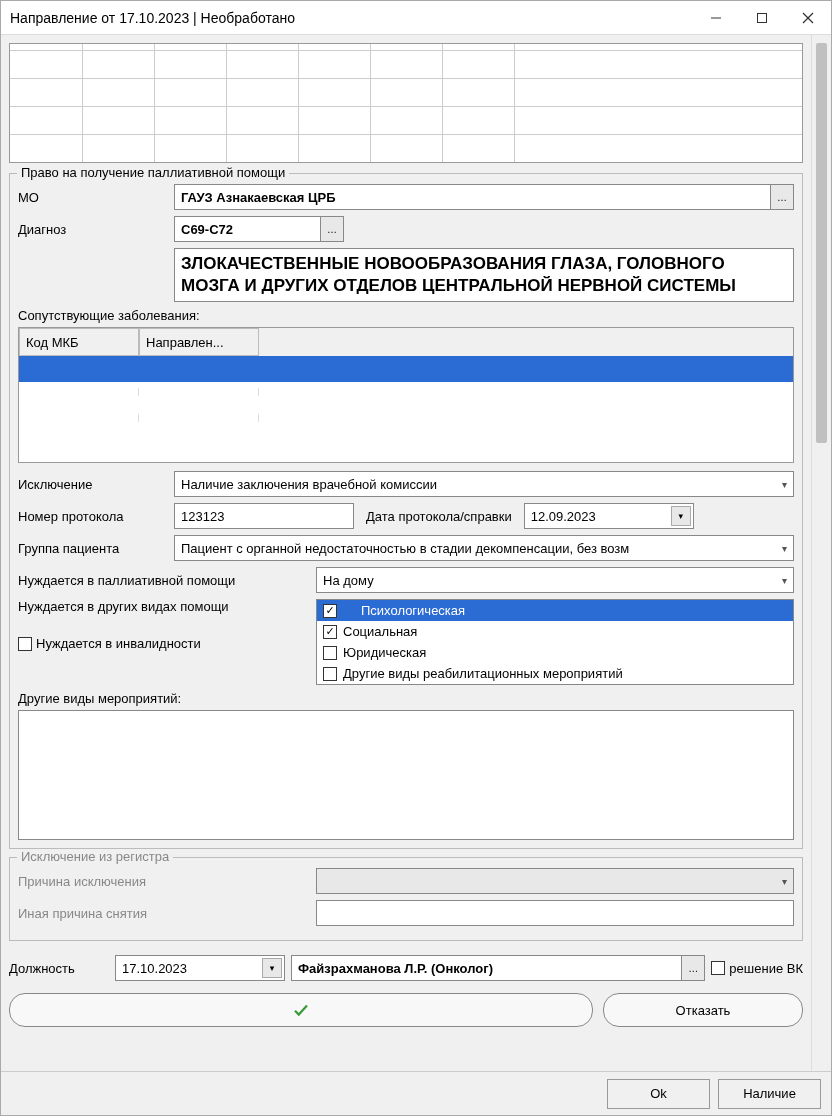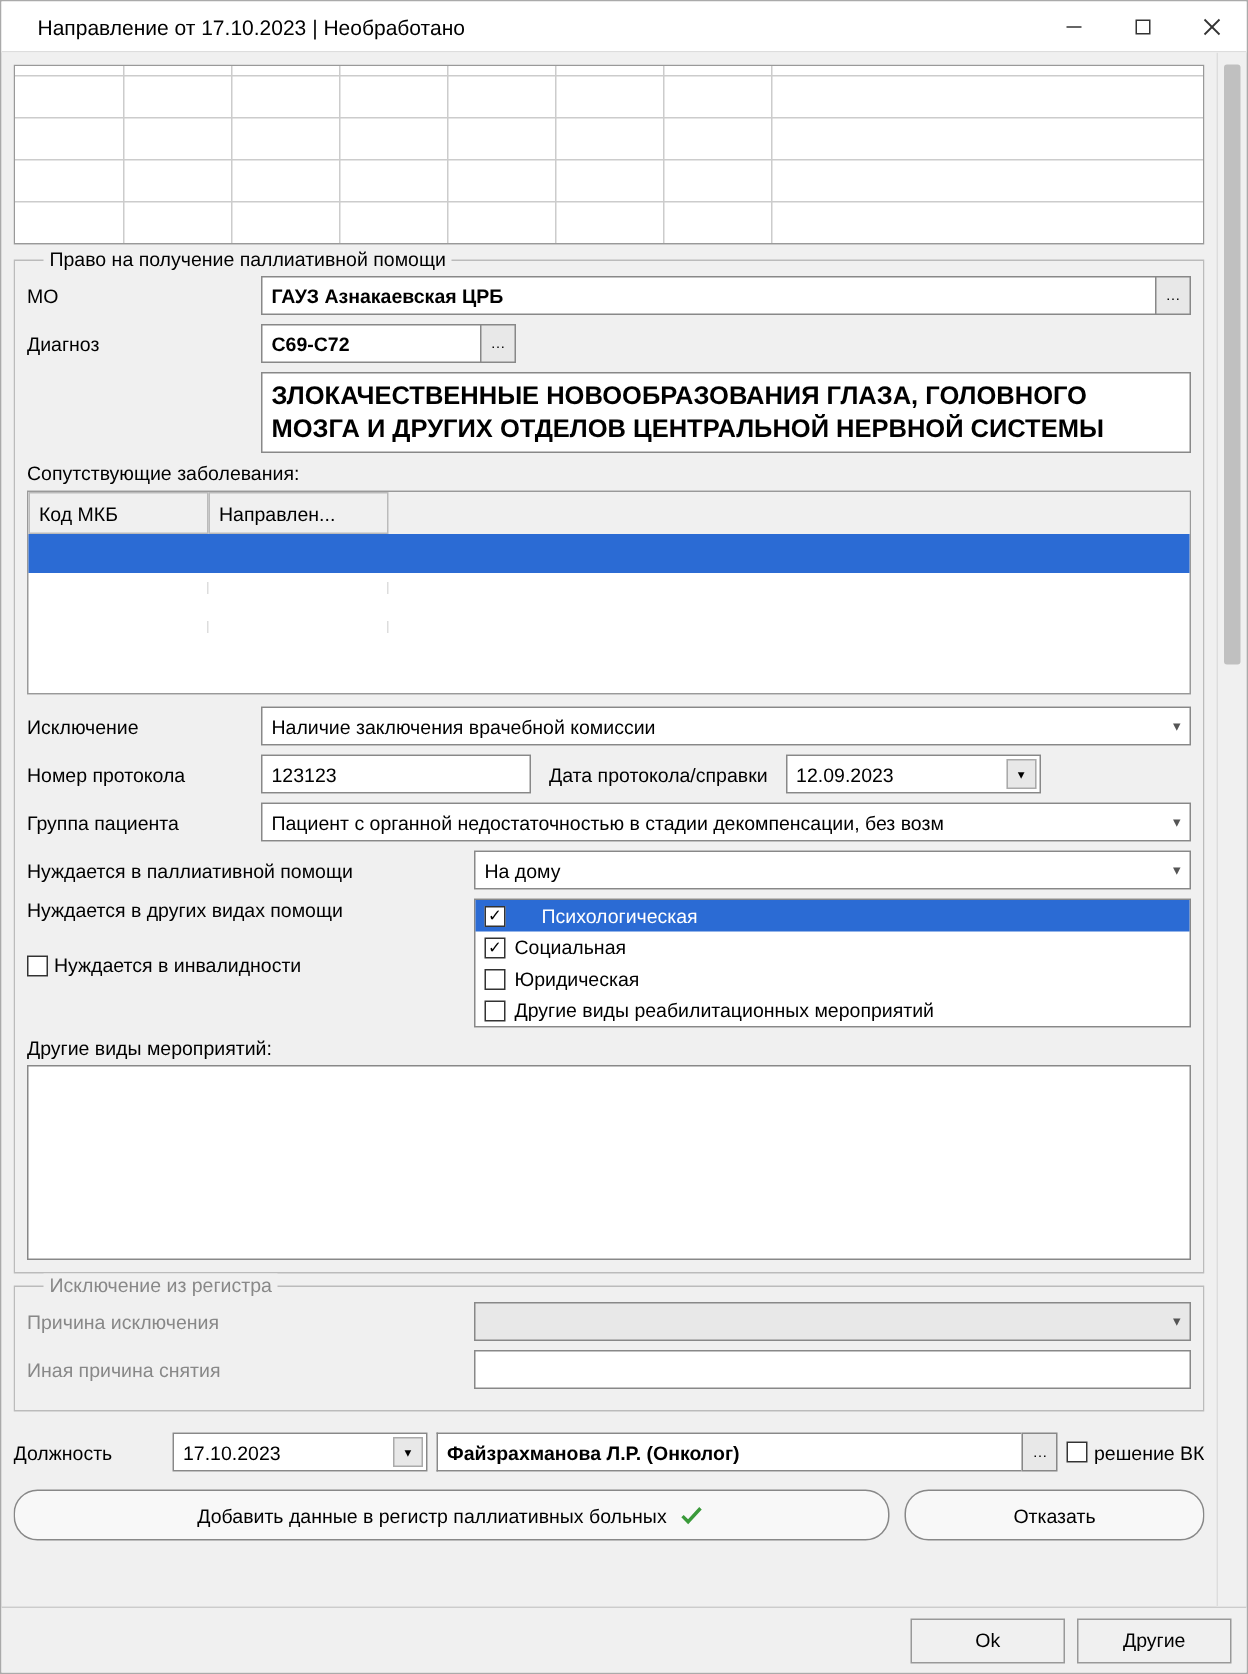--- a/index.html
+++ b/index.html
@@ -20,21 +20,21 @@
     display: flex;
     flex-direction: column;
     border: 1px solid #aaa;
   }
   .titlebar {
     height: 34px;
     display: flex;
     align-items: center;
     background: #fff;
     border-bottom: 1px solid #ddd;
-    padding-left: 24px;
+    padding-left: 9px;
   }
   .titlebar-title { flex: 1; font-size: 14px; }
   .titlebar-btns { display: flex; }
   .tbtn {
     width: 46px; height: 34px;
     display: flex; align-items: center; justify-content: center;
     font-size: 14px;
     cursor: pointer;
   }
   .content {
@@ -83,21 +83,21 @@
   }
   
   .fieldset {
     border: 1px solid #bbb;
     padding: 10px 8px 8px 8px;
     margin-bottom: 8px;
     position: relative;
   }
   .fieldset .legend {
     position: absolute;
-    top: -9px; left: 19px;
+    top: -9px; left: 7px;
     background: #f0f0f0;
     padding: 0 4px;
     font-size: 13px;
   }
   .fieldset.disabled .legend,
   .fieldset.disabled label { color: #888; }
   .row {
     display: flex;
     align-items: center;
     margin-bottom: 6px;
@@ -461,21 +461,20 @@
             <div class="lookup-btn">…</div>
           </div>
           <div class="inline-cb">
             <div class="cb"></div>
             <span>решение ВК</span>
           </div>
         </div>
 
         <div class="btn-row">
           <div class="big-btn">
-            <span>Добавить данные в регистр паллиативных больных</span>
             <svg class="check-icon" viewBox="0 0 24 24" fill="none" stroke="currentColor" stroke-width="3">
                 <polyline points="4,13 9,18 20,6"></polyline>
               </svg>
           </div>
           <div class="big-btn secondary">
             <span>Отказать</span>
           </div>
         </div>
 
       </div>
@@ -484,16 +483,16 @@
     <div class="vscroll">
       <div class="vscroll-thumb"></div>
     </div>
   </div>
 
   <div class="footer">
     <div class="fbtn">
       <span>Ok</span>
     </div>
     <div class="fbtn">
-      <span>Другие</span>
+      <span>Наличие</span>
     </div>
   </div>
 </div>
 
 </body></html>

